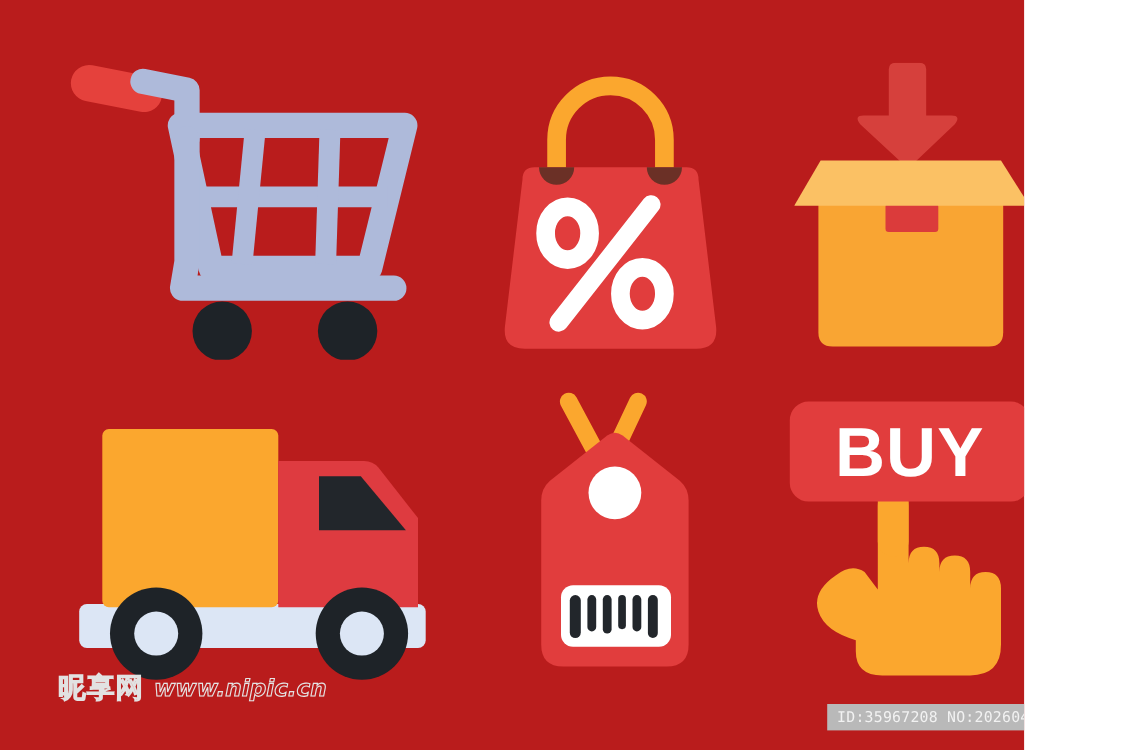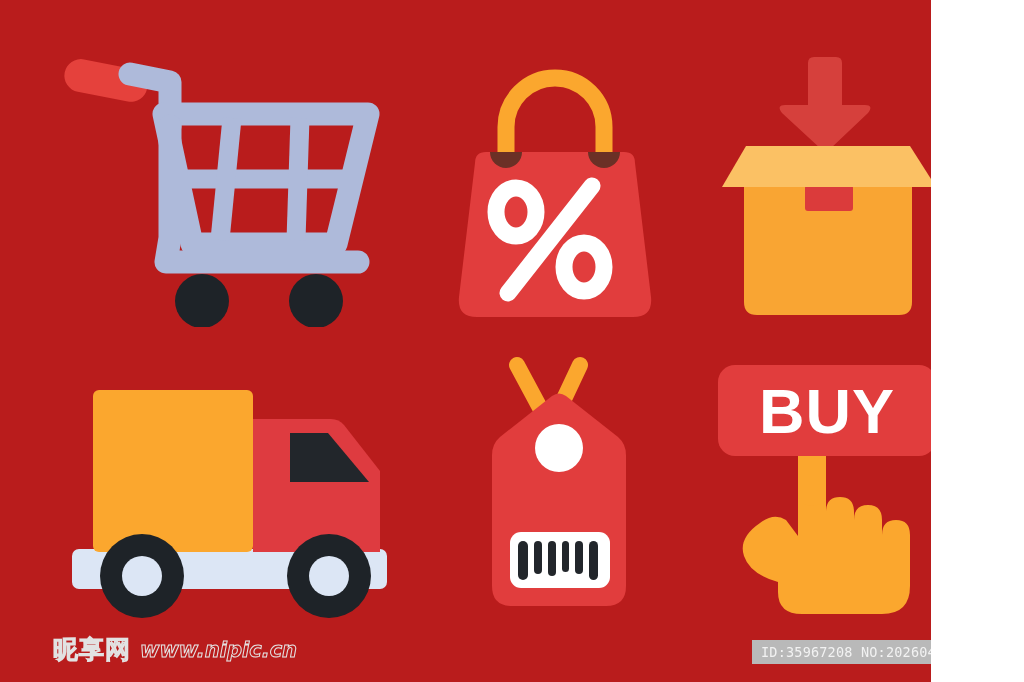--- a/index.html
+++ b/index.html
@@ -20,21 +20,21 @@
   }
   .icon-cell {
     position: absolute;
   }
   .icon-cell svg { display: block; }
 
   
   #watermark-brand {
     position: absolute;
     left: 14px;
-    top: 633px;
+    top: 609px;
     width: 320px;
     height: 34px;
     opacity: 1;
     padding-left: 39px;
   }
   #watermark-brand .wm-cn {
     display: inline-block;
     vertical-align: middle;
     font-size: 25px;
     font-weight: bold;

